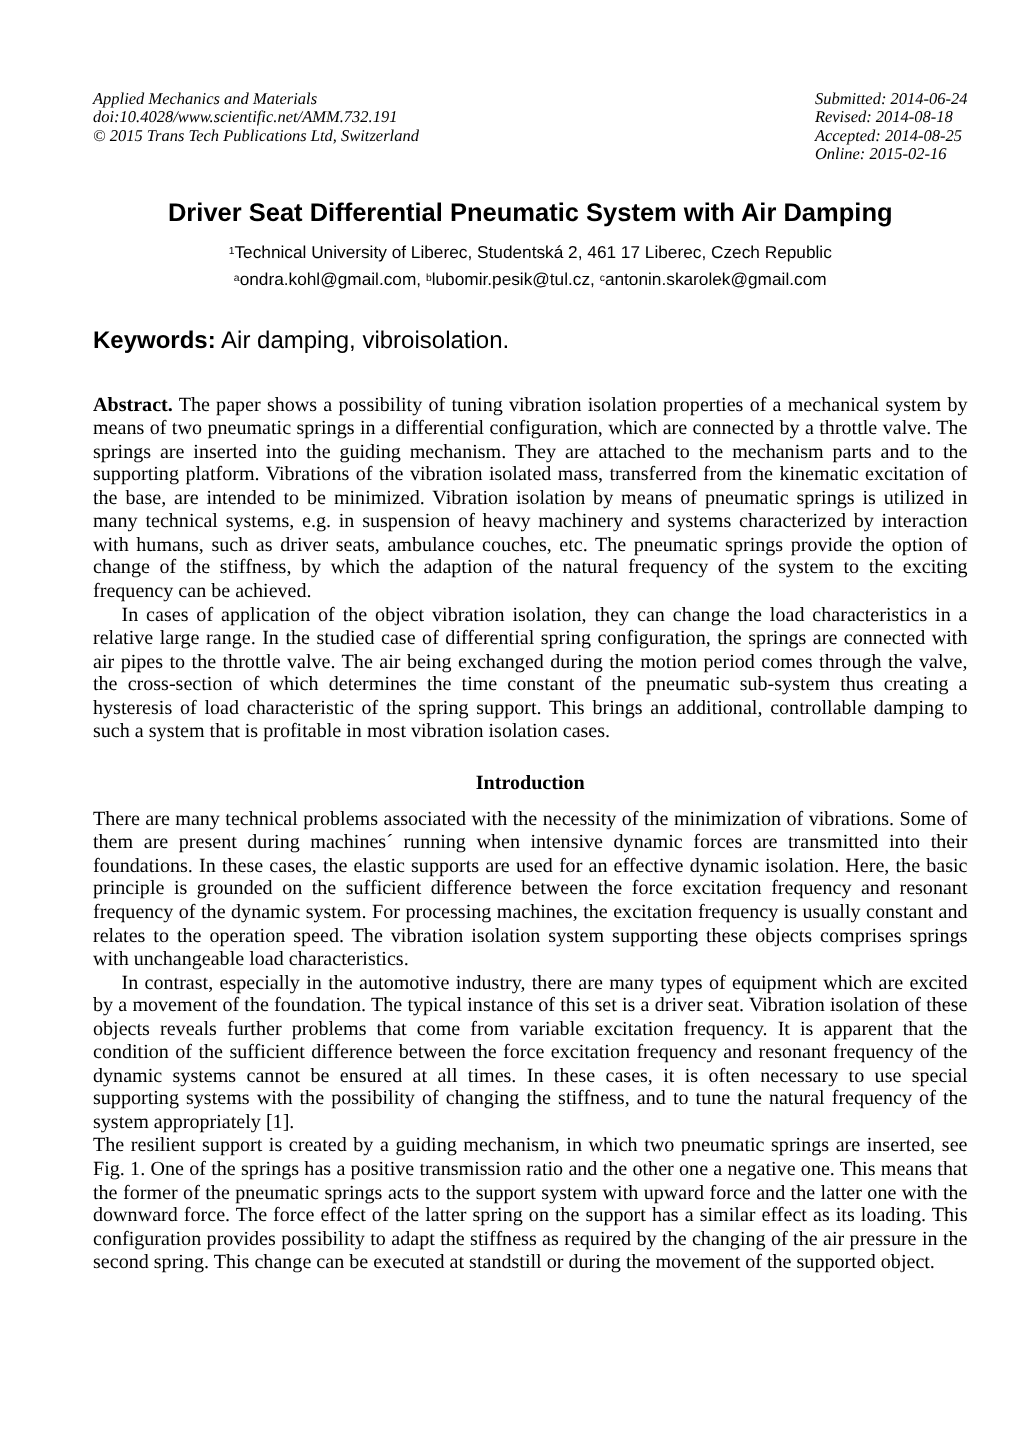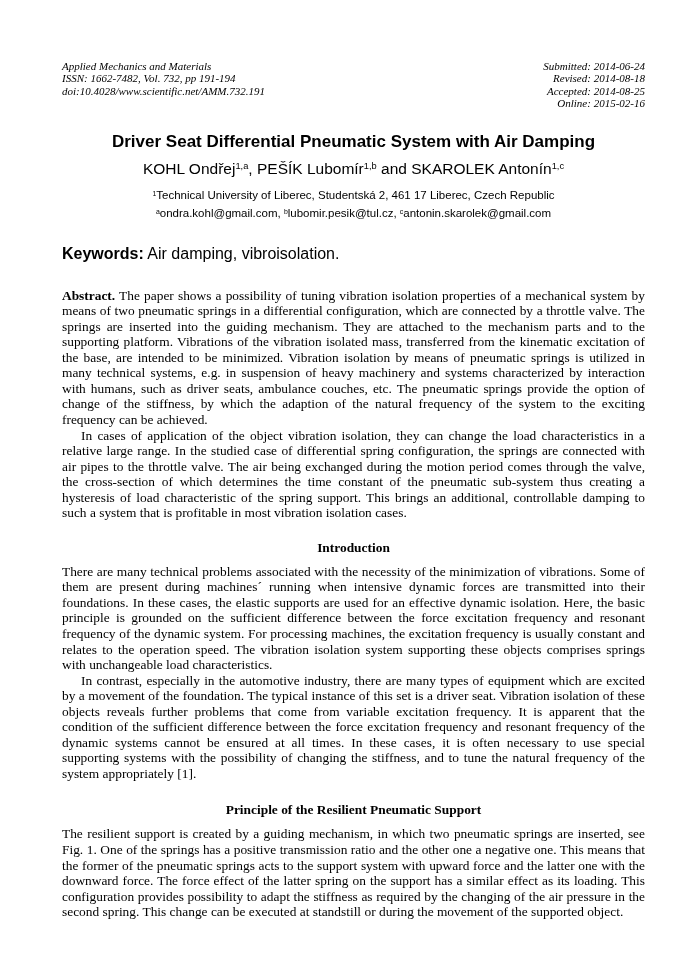--- a/index.html
+++ b/index.html
@@ -22,21 +22,21 @@
   
   .doc-header {
     display: flex;
     justify-content: space-between;
     font-family: "Liberation Serif", serif;
     font-style: italic;
     font-size: 11px;
     line-height: 12.4px;
     white-space: nowrap;
   }
-  .doc-header .hdr-right { text-align: right; }
+  .doc-header .hdr-right { text-align: left; }
 
   
   .title-block {
     text-align: center;
     font-family: "Liberation Sans", sans-serif;
   }
   .paper-title {
     font-size: 17px;
     font-weight: bold;
     margin: 22px 0 0 0;
@@ -89,37 +89,34 @@
   .section-heading.second { margin-top: 21px; }
 </style>
 </head>
 <body>
 
 <div class="page">
 
   <div class="doc-header">
     <div class="hdr-left">
       <div>Applied Mechanics and Materials</div>
-      <div>ISSN: 1662-7482, Vol. 732, pp 191-194</div>
       <div>doi:10.4028/www.scientific.net/AMM.732.191</div>
+      <div>© 2015 Trans Tech Publications Ltd, Switzerland</div>
     </div>
     <div class="hdr-right">
       <div>Submitted: 2014-06-24</div>
       <div>Revised: 2014-08-18</div>
       <div>Accepted: 2014-08-25</div>
       <div>Online: 2015-02-16</div>
     </div>
   </div>
 
   <div class="title-block">
     <h1 class="paper-title">Driver Seat Differential Pneumatic System with Air Damping</h1>
 
-    <div class="authors-line">
-      <span>KOHL Ondřej</span><span class="sup">1,a</span><span>, </span><span>PEŠÍK Lubomír</span><span class="sup">1,b</span><span> and </span><span>SKAROLEK Antonín</span><span class="sup">1,c</span>
-    </div>
 
     <div class="affiliation-line">
       <span class="sup">1</span><span>Technical University of Liberec, Studentská 2, 461 17 Liberec, Czech Republic</span>
     </div>
 
     <div class="emails-line">
       <span class="sup">a</span><span>ondra.kohl@gmail.com</span><span>, </span><span class="sup">b</span><span>lubomir.pesik@tul.cz</span><span>, </span><span class="sup">c</span><span>antonin.skarolek@gmail.com</span>
     </div>
   </div>
 
@@ -131,18 +128,17 @@
     <p><b>Abstract.</b><span> The paper shows a possibility of tuning vibration isolation properties of a mechanical system by means of two pneumatic springs in a differential configuration, which are connected by a throttle valve. The springs are inserted into the guiding mechanism. They are attached to the mechanism parts and to the supporting platform. Vibrations of the vibration isolated mass, transferred from the kinematic excitation of the base, are intended to be minimized. Vibration isolation by means of pneumatic springs is utilized in many technical systems, e.g. in suspension of heavy machinery and systems characterized by interaction with humans, such as driver seats, ambulance couches, etc. The pneumatic springs provide the option of change of the stiffness, by which the adaption of the natural frequency of the system to the exciting frequency can be achieved.</span></p>
     <p class="indent">In cases of application of the object vibration isolation, they can change the load characteristics in a relative large range. In the studied case of differential spring configuration, the springs are connected with air pipes to the throttle valve. The air being exchanged during the motion period comes through the valve, the cross-section of which determines the time constant of the pneumatic sub-system thus creating a hysteresis of load characteristic of the spring support. This brings an additional, controllable damping to such a system that is profitable in most vibration isolation cases.</p>
   </div>
 
   <h2 class="section-heading">Introduction</h2>
   <div class="body-text">
     <p>There are many technical problems associated with the necessity of the minimization of vibrations. Some of them are present during machines´ running when intensive dynamic forces are transmitted into their foundations. In these cases, the elastic supports are used for an effective dynamic isolation. Here, the basic principle is grounded on the sufficient difference between the force excitation frequency and resonant frequency of the dynamic system. For processing machines, the excitation frequency is usually constant and relates to the operation speed. The vibration isolation system supporting these objects comprises springs with unchangeable load characteristics.</p>
     <p class="indent">In contrast, especially in the automotive industry, there are many types of equipment which are excited by a movement of the foundation. The typical instance of this set is a driver seat. Vibration isolation of these objects reveals further problems that come from variable excitation frequency. It is apparent that the condition of the sufficient difference between the force excitation frequency and resonant frequency of the dynamic systems cannot be ensured at all times. In these cases, it is often necessary to use special supporting systems with the possibility of changing the stiffness, and to tune the natural frequency of the system appropriately [1].</p>
   </div>
 
-  <h2 class="section-heading second">Principle of the Resilient Pneumatic Support</h2>
   <div class="body-text">
     <p>The resilient support is created by a guiding mechanism, in which two pneumatic springs are inserted, see Fig. 1. One of the springs has a positive transmission ratio and the other one a negative one. This means that the former of the pneumatic springs acts to the support system with upward force and the latter one with the downward force. The force effect of the latter spring on the support has a similar effect as its loading. This configuration provides possibility to adapt the stiffness as required by the changing of the air pressure in the second spring. This change can be executed at standstill or during the movement of the supported object.</p>
   </div>
 
 </div>
 
 </body></html>

